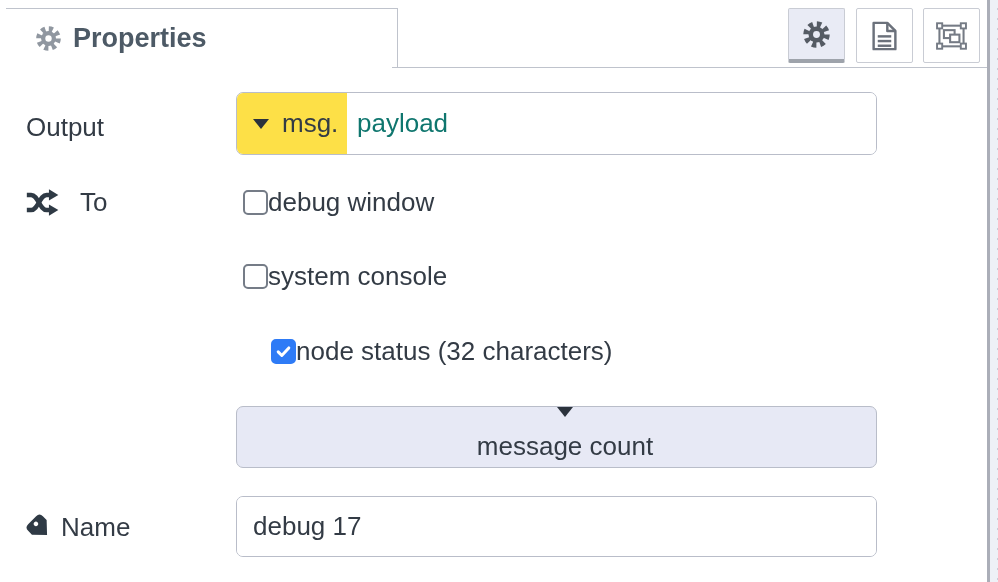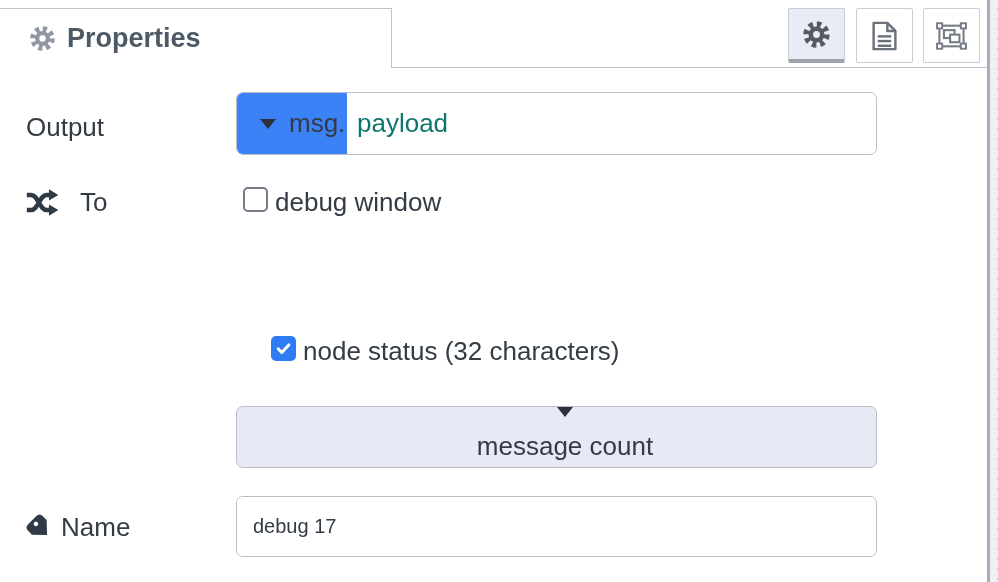--- a/index.html
+++ b/index.html
@@ -1,21 +1,21 @@
 <!DOCTYPE html>
 <html><head>
 <meta charset="utf-8">
 <style>
   * { margin:0; padding:0; box-sizing:border-box; }
   html,body { background:#fff; }
   body { font-family:"Liberation Sans", sans-serif; color:#333b45; }
   .panel { position:relative; width:998px; height:582px; background:#fff; overflow:hidden; }
 
   
-  .tab { position:absolute; left:0; top:8px; width:392px; height:60px;
+  .tab { position:absolute; left:6px; top:8px; width:392px; height:60px;
          border-top:1px solid #bfc3cc; border-right:1px solid #bfc3cc;
          display:flex; align-items:center; gap:11px; padding-left:29px; background:#fff; }
   .tab-title { font-size:27px; font-weight:bold; color:#4d5a66; }
   .tab-rule { position:absolute; left:392px; top:67px; width:596px; border-top:1px solid #bfc3cc; }
 
   
   .tbtn { position:absolute; top:8px; width:57px; height:55px; background:#fff;
           border:1px solid #c9ccd4; border-radius:2px;
           display:flex; align-items:center; justify-content:center; cursor:pointer; }
   .tbtn.active { background:#e9ebf5; border-bottom:4px solid #9ea3ab; }
@@ -30,37 +30,37 @@
   
   .row-label { position:absolute; left:26px; display:flex; align-items:center; gap:8px;
                font-size:26px; color:#333b45; }
   .lbl-output { top:104px; height:32px;flex-direction:column; }
   .lbl-to     { top:186px; height:32px;gap:21px; }
   .lbl-name   { top:511px; height:32px; }
 
   .field { position:absolute; left:236px; width:641px; border:1px solid #b9bdc9; border-radius:7px;
            background:#fff; display:flex; align-items:center; overflow:hidden; }
   .typed-input { top:92px; height:63px; padding:0; }
-  .typed-btn { width:110px; height:100%; background:#3b82f6; display:flex; align-items:center;
-               padding-left:23px; gap:13px; cursor:pointer; flex:none; }
+  .typed-btn { width:110px; height:100%; background:#fde047; display:flex; align-items:center;
+               padding-left:16px; gap:13px; cursor:pointer; flex:none; }
   .typed-val { flex:1; height:100%; border:0; outline:none; font-family:"Liberation Sans",sans-serif;
                font-size:26px; color:#0f766e; padding-left:10px; background:#fff; }
 
   .caret { width:0; height:0; border-left:8px solid transparent; border-right:8px solid transparent;
            border-top:10px solid #2b323c; }
 
   .dropdown { top:406px; height:62px; background:#e7e9f5; padding-left:17px; gap:14px; cursor:pointer;flex-direction:column; }
   .dropdown .dd-text { font-size:26px; color:#333b45; }
 
   .name-field { top:496px; height:61px; }
   .name-input { width:100%; height:100%; border:0; outline:none; font-family:"Liberation Sans",sans-serif;
-                font-size:20px; color:#333b45; padding-left:16px; background:#fff; }
+                font-size:26px; color:#333b45; padding-left:16px; background:#fff; }
 
   
-  .cb-row { position:absolute; left:243px; display:flex; align-items:flex-start; gap:7px; cursor:pointer; }
+  .cb-row { position:absolute; left:243px; display:flex; align-items:center; gap:0; cursor:pointer; }
   .cb-row-1 { top:187px; } .cb-row-2 { top:261px; } .cb-row-3 { top:336px;padding-left:28px; }
   .cb-box { width:25px; height:25px; border:2px solid #757c87; border-radius:5px; background:#fff;
             flex:none; display:flex; align-items:center; justify-content:center; }
   .cb-box.checked { background:#2e7bf6; border-color:#2e7bf6; }
   .cb-box svg { display:none; }
   .cb-box.checked svg { display:block; }
   .cb-label { font-size:26px; color:#333b45; }
 
   .icon { display:block; }
 </style>
@@ -146,20 +146,26 @@
     </svg>
     <span>To</span>
   </div>
 
   <div class="cb-row cb-row-1">
     <span class="cb-box">
       
     </span>
     <span class="cb-label">debug window</span>
   </div>
+  <div class="cb-row cb-row-2">
+    <span class="cb-box">
+      
+    </span>
+    <span class="cb-label">system console</span>
+  </div>
   <div class="cb-row cb-row-3">
     <span class="cb-box checked">
       <svg width="17" height="17" viewBox="0 0 16 16">
         <polyline points="3,8.4 6.4,11.8 13,4.6" fill="none" stroke="#fff" stroke-width="2.8" stroke-linecap="round" stroke-linejoin="round"></polyline>
       </svg>
     </span>
     <span class="cb-label">node status (32 characters)</span>
   </div>
 
   <div class="field dropdown">

